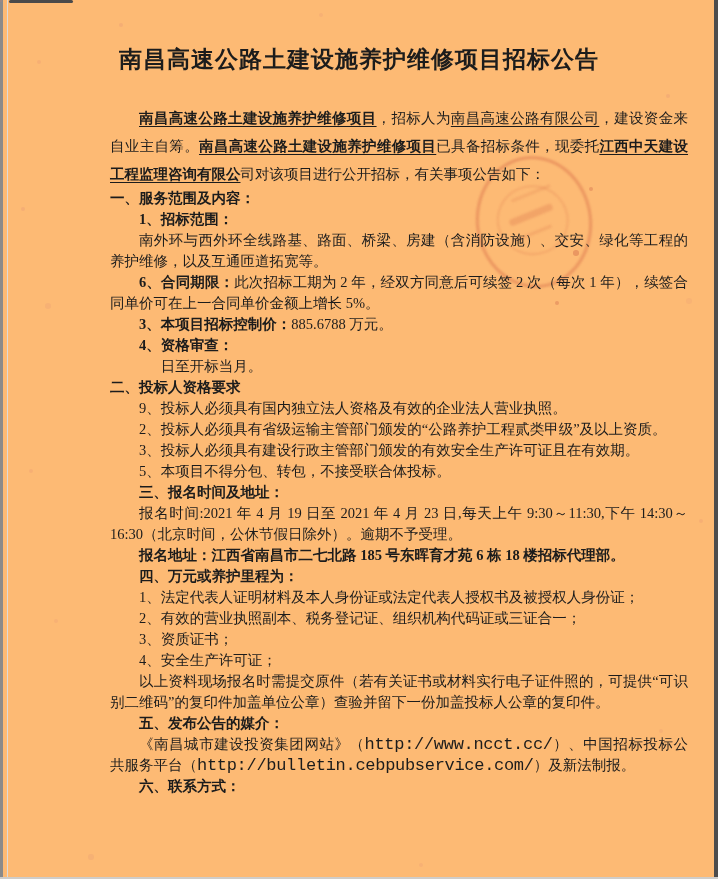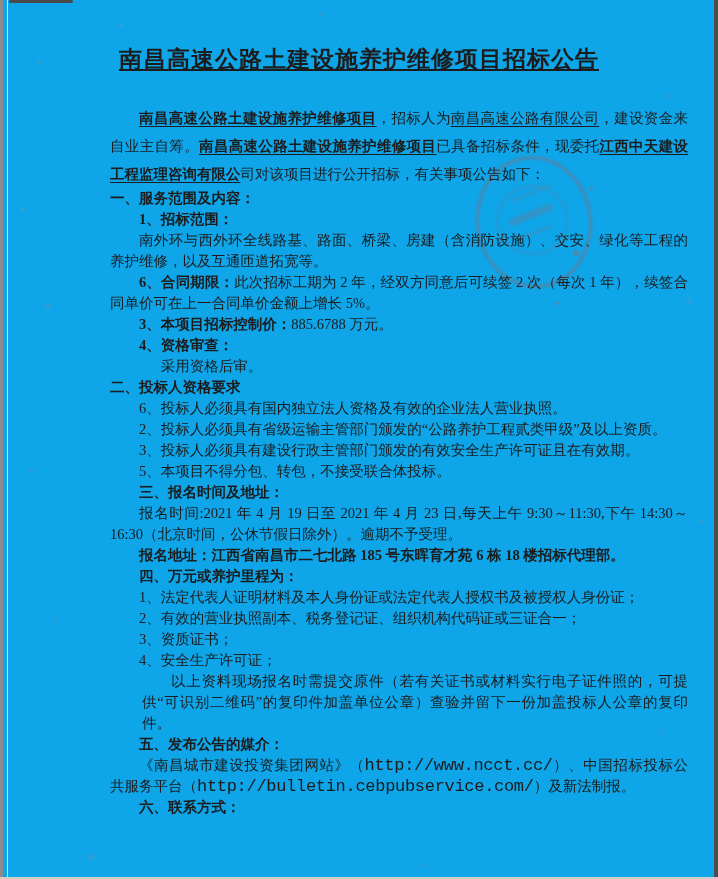--- a/index.html
+++ b/index.html
@@ -1,21 +1,20 @@
 <!DOCTYPE html>
 <html><head>
 <meta charset="utf-8">
 <style>
   html,body{margin:0;padding:0;background:#e9e7e4;}
   .page{
     position:relative;width:718px;height:879px;overflow:hidden;
-    background:#0ea5e9;
+    background:#fdba74;
     font-family:"Liberation Serif", serif;
     color:#1c1c1c;
-    text-decoration:underline;
   }
   
   .edge{position:absolute;pointer-events:none;}
   .edge-left{left:0;top:0;width:3px;height:879px;background:#8a8a8a;}
   .edge-left2{left:7px;top:0;width:1px;height:879px;background:#dcdada;}
   .edge-right{right:0;top:0;width:4px;height:879px;background:#4c4c4c;}
   .edge-bottom{left:0;bottom:0;width:718px;height:2px;background:#cfcdca;}
   .mark-topleft{position:absolute;left:9px;top:0;width:64px;height:3px;background:#4a4a4a;border-radius:2px;}
   .speckles{position:absolute;left:0;top:0;width:2px;height:2px;border-radius:50%;
     background:rgba(214,130,118,.25);
@@ -72,32 +71,32 @@
   <h1 class="title">南昌高速公路土建设施养护维修项目招标公告</h1>
 
   <div class="body">
       <p class="para wide" style="text-indent: 2em;"><span class="b u ">南昌高速公路土建设施养护维修项目</span><span class="">，招标人为</span><span class="u ">南昌高速公路有限公司</span><span class="">，建设资金来自业主自筹。</span><span class="b u ">南昌高速公路土建设施养护维修项目</span><span class="">已具备招标条件，现委托</span><span class="b u ">江西中天建设工程监理咨询有限公</span><span class="">司对该项目进行公开招标，有关事项公告如下：</span></p>
       <p class="para" style="text-indent: 0em;"><span class="b ">一、服务范围及内容：</span></p>
       <p class="para" style="text-indent: 2em;"><span class="b ">1、招标范围：</span></p>
       <p class="para" style="text-indent: 2em;"><span class="">南外环与西外环全线路基、路面、桥梁、房建（含消防设施）、交安、绿化等工程的养护维修，以及互通匝道拓宽等。</span></p>
       <p class="para" style="text-indent: 2em;"><span class="b ">6、合同期限：</span><span class="">此次招标工期为 2 年，经双方同意后可续签 2 次（每次 1 年），续签合同单价可在上一合同单价金额上增长 5%。</span></p>
       <p class="para" style="text-indent: 2em;"><span class="b ">3、本项目招标控制价：</span><span class="">885.6788 万元。</span></p>
       <p class="para" style="text-indent: 2em;"><span class="b ">4、资格审查：</span></p>
-      <p class="para" style="text-indent: 3.5em;"><span class="">采用资格后审。</span></p>
+      <p class="para" style="text-indent: 3.5em;"><span class="">日至开标当月。</span></p>
       <p class="para" style="text-indent: 0em;"><span class="b ">二、投标人资格要求</span></p>
-      <p class="para" style="text-indent: 2em;"><span class="">6、投标人必须具有国内独立法人资格及有效的企业法人营业执照。</span></p>
+      <p class="para" style="text-indent: 2em;"><span class="">9、投标人必须具有国内独立法人资格及有效的企业法人营业执照。</span></p>
       <p class="para" style="text-indent: 2em;"><span class="">2、投标人必须具有省级运输主管部门颁发的“公路养护工程贰类甲级”及以上资质。</span></p>
       <p class="para" style="text-indent: 2em;"><span class="">3、投标人必须具有建设行政主管部门颁发的有效安全生产许可证且在有效期。</span></p>
       <p class="para" style="text-indent: 2em;"><span class="">5、本项目不得分包、转包，不接受联合体投标。</span></p>
       <p class="para" style="text-indent: 2em;"><span class="b ">三、报名时间及地址：</span></p>
       <p class="para" style="text-indent: 2em;"><span class="">报名时间:2021 年 4 月 19 日至 2021 年 4 月 23 日,每天上午 9:30～11:30,下午 14:30～16:30（北京时间，公休节假日除外）。逾期不予受理。</span></p>
       <p class="para" style="text-indent: 2em;"><span class="b ">报名地址：江西省南昌市二七北路 185 号东晖育才苑 6 栋 18 楼招标代理部。</span></p>
       <p class="para" style="text-indent: 2em;"><span class="b ">四、万元或养护里程为：</span></p>
       <p class="para" style="text-indent: 2em;"><span class="">1、法定代表人证明材料及本人身份证或法定代表人授权书及被授权人身份证；</span></p>
       <p class="para" style="text-indent: 2em;"><span class="">2、有效的营业执照副本、税务登记证、组织机构代码证或三证合一；</span></p>
       <p class="para" style="text-indent: 2em;"><span class="">3、资质证书；</span></p>
       <p class="para" style="text-indent: 2em;"><span class="">4、安全生产许可证；</span></p>
-      <p class="para" style="text-indent: 2em; margin-left: 32px;"><span class="">以上资料现场报名时需提交原件（若有关证书或材料实行电子证件照的，可提供“可识别二维码”的复印件加盖单位公章）查验并留下一份加盖投标人公章的复印件。</span></p>
+      <p class="para" style="text-indent: 2em;"><span class="">以上资料现场报名时需提交原件（若有关证书或材料实行电子证件照的，可提供“可识别二维码”的复印件加盖单位公章）查验并留下一份加盖投标人公章的复印件。</span></p>
       <p class="para" style="text-indent: 2em;"><span class="b ">五、发布公告的媒介：</span></p>
       <p class="para" style="text-indent: 2em;"><span class="">《南昌城市建设投资集团网站》（</span><span class="m">http://www.ncct.cc/</span><span class="">）、中国招标投标公共服务平台（</span><span class="m">http://bulletin.cebpubservice.com/</span><span class="">）及新法制报。</span></p>
       <p class="para" style="text-indent: 2em;"><span class="b ">六、联系方式：</span></p>
     </div>
 </div>
 
 </body></html>

